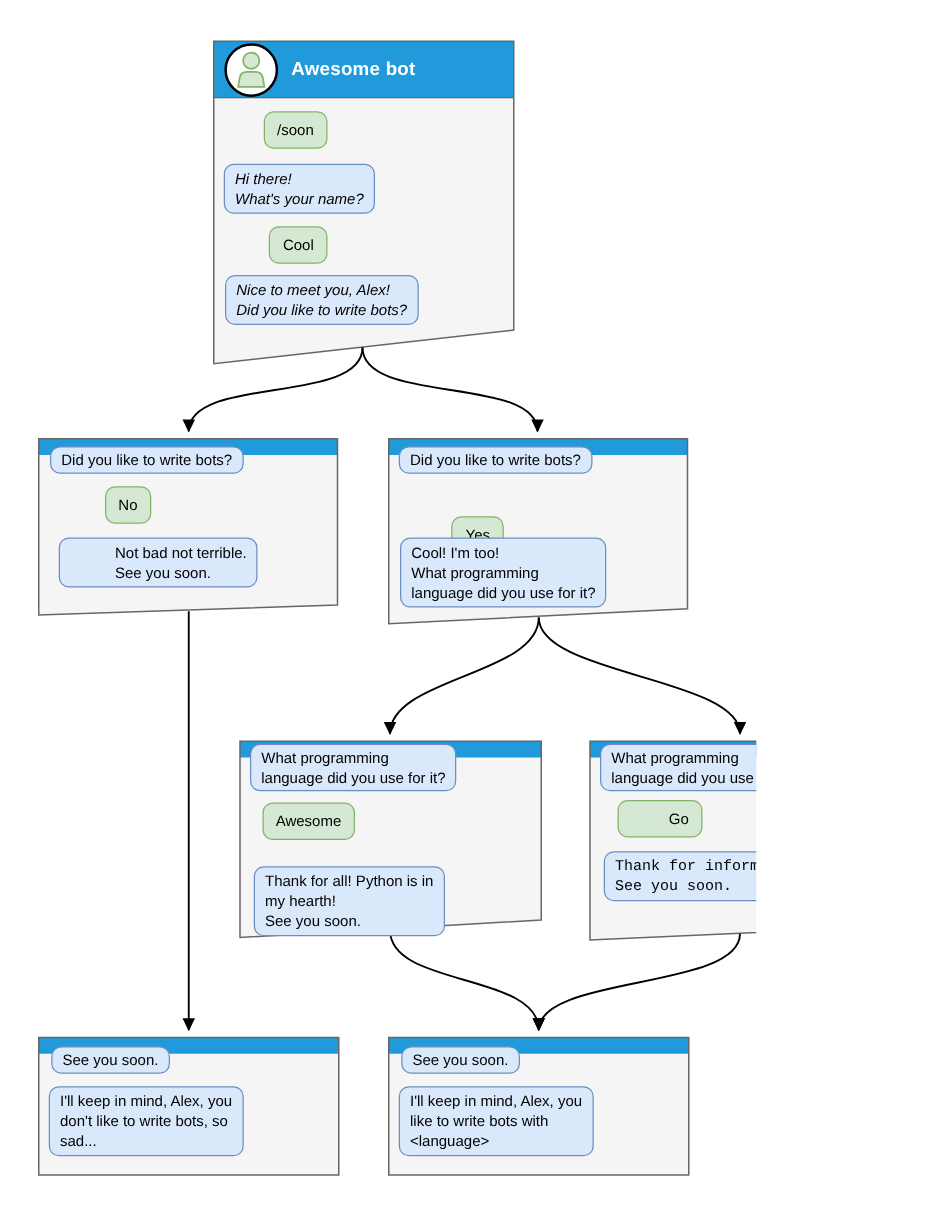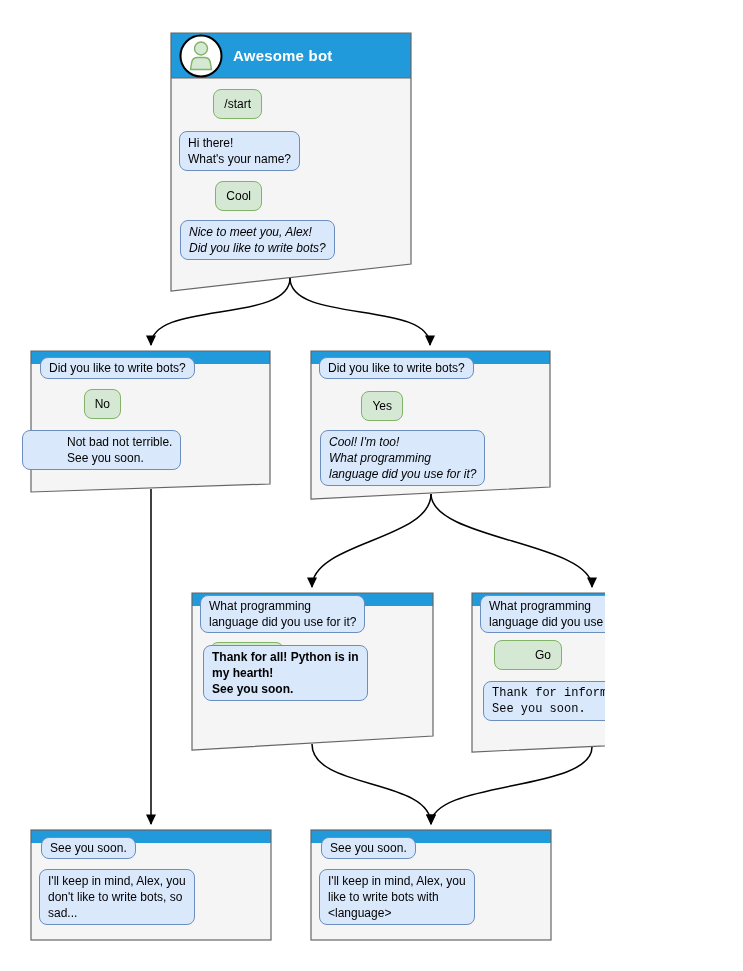--- a/index.html
+++ b/index.html
@@ -73,42 +73,42 @@
       <path d="M290,278 C290,324 430,300 430,345"></path>
       <path d="M431,494 C431,540 312,542 312,587"></path>
       <path d="M431,494 C431,540 592,542 592,587"></path>
       <path d="M151,489 L151,824"></path>
       <path d="M312,744 C312,790 431,778 431,824"></path>
       <path d="M592,747 C592,792 431,780 431,824"></path>
     </g>
   </svg>
 
   <div class="win-title">Awesome bot</div>
-  <div class="bubble user" style="right:343px;top:89px;">/start</div>
-  <div class="bubble bot" style="left:179px;top:131px;">Hi there!
+  <div class="bubble user" style="right:343px;top:89px;">/soon</div>
+  <div class="bubble bot" style="left:179px;top:131px;font-style:italic;">Hi there!
 What's your name?</div>
   <div class="bubble user" style="right:343px;top:181px;">Cool</div>
   <div class="bubble bot" style="left:180px;top:220px;font-style:italic;">Nice to meet you, Alex!
 Did you like to write bots?</div>
 
   <div class="bubble bot snug" style="left:40px;top:357px;">Did you like to write bots?</div>
   <div class="bubble user" style="right:484px;top:389px;">No</div>
-  <div class="bubble bot" style="left:22px;top:430px;padding-left:44px;">Not bad not terrible.
+  <div class="bubble bot" style="left:47px;top:430px;padding-left:44px;">Not bad not terrible.
 See you soon.</div>
 
   <div class="bubble bot snug" style="left:319px;top:357px;">Did you like to write bots?</div>
-  <div class="bubble user" style="right:202px;top:391px;">Yes</div>
-  <div class="bubble bot" style="left:320px;top:430px;font-style:italic;">Cool! I'm too!
+  <div class="bubble user" style="right:202px;top:413px;">Yes</div>
+  <div class="bubble bot" style="left:320px;top:430px;">Cool! I'm too!
 What programming
 language did you use for it?</div>
 
   <div class="bubble bot snug" style="left:200px;top:595px;">What programming
 language did you use for it?</div>
   <div class="bubble user" style="right:321px;top:642px;">Awesome</div>
-  <div class="bubble bot" style="left:203px;top:645px;font-weight:bold;">Thank for all! Python is in
+  <div class="bubble bot" style="left:203px;top:693px;">Thank for all! Python is in
 my hearth!
 See you soon.</div>
 
   <div class="bubble bot snug" style="left:480px;top:595px;">What programming
 language did you use for it?</div>
   <div class="bubble user" style="right:43px;top:640px;padding-left:40px;">Go</div>
   <div class="bubble bot" style="left:483px;top:681px;font-family:Liberation Mono, monospace;">Thank for information!
 See you soon.</div>
 
   <div class="bubble bot snug" style="left:41px;top:837px;">See you soon.</div>

